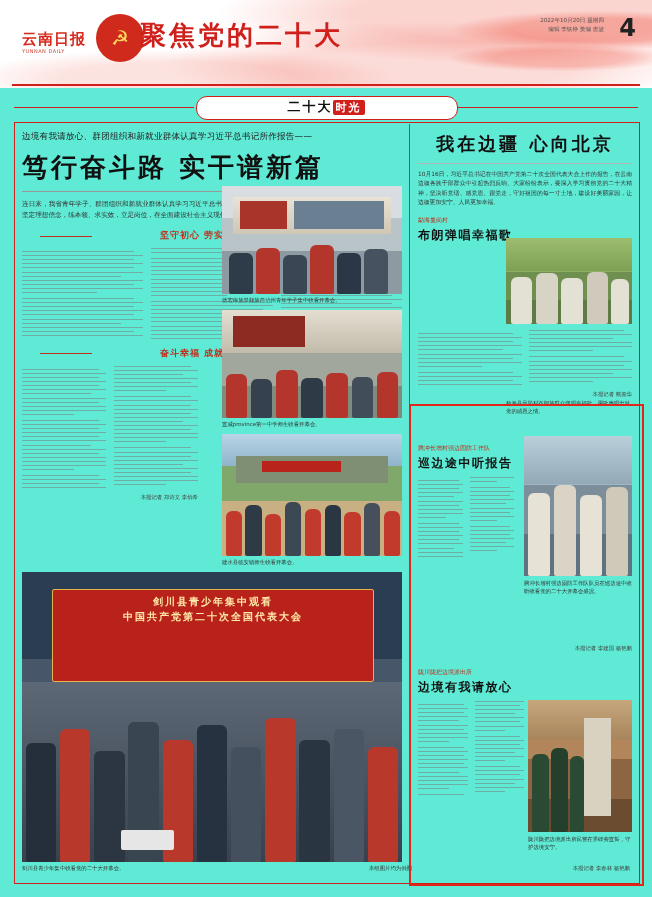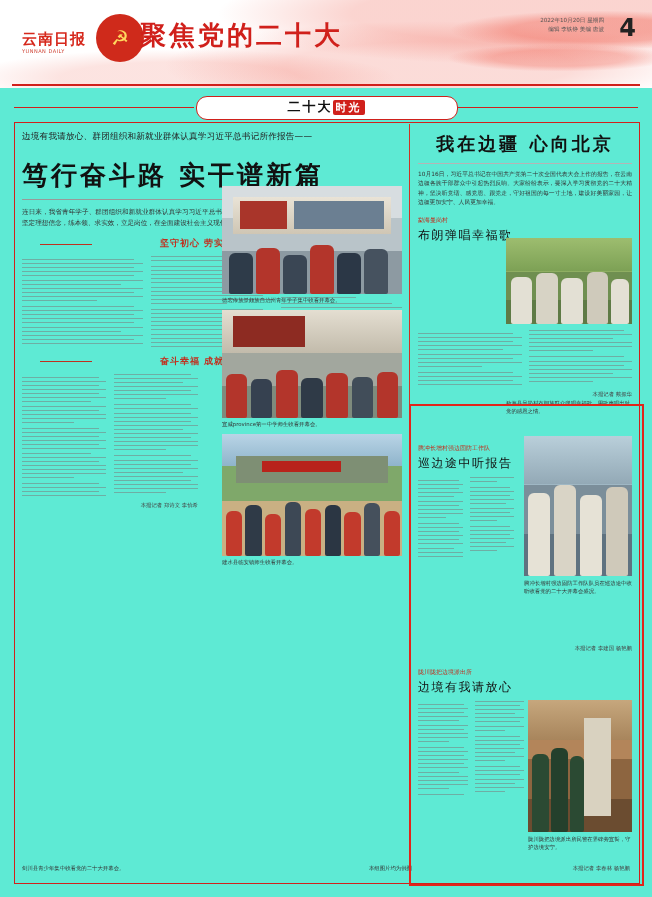--- a/index.html
+++ b/index.html
@@ -43,21 +43,21 @@
   .sect-line-l{position:absolute;left:14px;top:107px;width:180px;height:1px;background:#d0201b;}
   .sect-line-r{position:absolute;left:458px;top:107px;width:180px;height:1px;background:#d0201b;}
 
   
   .frame{position:absolute;left:14px;top:122px;width:624px;height:760px;border:1px solid #d0201b;}
   .vsep{position:absolute;left:409px;top:124px;width:1px;height:756px;background:#cf3324;}
 
   
   .lcol{position:absolute;left:22px;top:130px;width:380px;height:744px;}
   .kicker{font-size:8.6px;color:#222;line-height:13px;letter-spacing:.2px;}
-  .headline{font-size:26px;font-weight:bold;color:#111;letter-spacing:3px;margin-top:16px;line-height:32px;}
+  .headline{font-size:26px;font-weight:bold;color:#111;letter-spacing:3px;margin-top:8px;line-height:32px;}
   .hr-thin{height:1px;background:#999;margin:8px 0 7px 0;}
   .lead{font-size:6.6px;color:#333;line-height:11px;text-align:justify;}
 
   .subhead{text-align:center;font-size:9px;font-weight:bold;color:#c0301f;letter-spacing:1px;margin:8px 0 6px 0;position:relative;}
   .subhead:before,.subhead:after{content:"";position:absolute;top:50%;width:52px;height:1px;background:#c0301f;}
   .subhead:before{left:18px;}
   .subhead:after{right:18px;}
 
   .cols3{column-count:3;column-gap:8px;font-size:5.8px;line-height:9.2px;color:#333;text-align:justify;}
   .cols2{column-count:2;column-gap:8px;font-size:5.8px;line-height:9.2px;color:#333;text-align:justify;}
@@ -89,21 +89,21 @@
   
   .hall-banner{position:absolute;left:8%;top:6%;width:84%;height:30%;background:#b8221a;border:1px solid #e4b44b;border-radius:2px;
      color:#ffe9a8;font-size:10px;font-weight:bold;text-align:center;letter-spacing:2px;padding-top:4px;line-height:15px;}
 
   
   .rcol{position:absolute;left:418px;top:130px;width:214px;height:744px;}
   .rtitle{font-size:18px;font-weight:bold;color:#111;letter-spacing:3px;text-align:center;margin-top:2px;}
   .rline{height:1px;background:#b5b5b5;margin:7px 0 6px 0;}
   .rlead{font-size:5.8px;color:#333;line-height:9.4px;text-align:justify;}
   .rlabel{font-size:6px;color:#c0301f;margin:8px 0 2px 0;}
-  .rsub{font-size:12px;font-weight:normal;color:#111;letter-spacing:1.5px;margin:0 0 5px 0;}
+  .rsub{font-size:12px;font-weight:bold;color:#111;letter-spacing:1.5px;margin:0 0 5px 0;}
   .rbody{column-count:2;column-gap:7px;font-size:5.6px;line-height:9px;color:#333;text-align:justify;}
   .sig{font-size:5.4px;color:#444;text-align:right;margin-top:3px;}
 
   .redbox{position:absolute;left:409px;top:404px;width:231px;height:478px;border:2px solid #e2241a;pointer-events:none;}
 </style>
 </head>
 <body>
 
 <div class="page">
 
@@ -344,20 +344,41 @@
       <div class="fp" style="left:35%;width:9%;height:74%;background:#3d4855;"></div>
       <div class="fp" style="left:46%;width:9%;height:64%;background:#c23a2c;"></div>
       <div class="fp" style="left:57%;width:9%;height:70%;background:#2b3643;"></div>
       <div class="fp" style="left:68%;width:9%;height:60%;background:#c23a2c;"></div>
       <div class="fp" style="left:79%;width:9%;height:72%;background:#45505c;"></div>
       <div class="fp" style="left:90%;width:9%;height:62%;background:#c23a2c;"></div>
     </div>
   </div>
   <div class="cap" style="left:222px;top:558px;width:180px;">建水县临安镇师生收看开幕会。</div>
 
+  <div class="photo ph-hall" style="left:22px;top:572px;width:380px;height:290px;">
+    <div class="hall-banner">
+      <div>剑川县青少年集中观看</div>
+      <div>中国共产党第二十次全国代表大会</div>
+    </div>
+    <div style="position:absolute;left:0;bottom:0;width:100%;height:62%;background:linear-gradient(180deg,#5d6876,#39414d);"></div>
+    <div class="figpeople" style="height:62%;">
+      <div class="fp" style="left:1%;width:8%;height:66%;background:#252f3b;"></div>
+      <div class="fp" style="left:10%;width:8%;height:74%;background:#b8392c;"></div>
+      <div class="fp" style="left:19%;width:8%;height:62%;background:#2c3643;"></div>
+      <div class="fp" style="left:28%;width:8%;height:78%;background:#3a4插;background:#3a4552;"></div>
+      <div class="fp" style="left:37%;width:8%;height:68%;background:#b8392c;"></div>
+      <div class="fp" style="left:46%;width:8%;height:76%;background:#273240;"></div>
+      <div class="fp" style="left:55%;width:8%;height:64%;background:#44505d;"></div>
+      <div class="fp" style="left:64%;width:8%;height:80%;background:#b8392c;"></div>
+      <div class="fp" style="left:73%;width:8%;height:68%;background:#2a3542;"></div>
+      <div class="fp" style="left:82%;width:8%;height:74%;background:#4a5663;"></div>
+      <div class="fp" style="left:91%;width:8%;height:64%;background:#b8392c;"></div>
+    </div>
+    <div style="position:absolute;left:26%;bottom:4%;width:14%;height:7%;background:#e6e6e6;border-radius:2px;"></div>
+  </div>
   <div class="cap" style="left:22px;top:864px;width:220px;">剑川县青少年集中收看党的二十大开幕会。</div>
   <div class="cap" style="left:352px;top:864px;width:60px;text-align:right;">本组图片均为供图</div>
 
   <div class="rcol">
     <div class="rtitle">我在边疆 心向北京</div>
     <div class="rline"></div>
     <div class="rlead">10月16日，习近平总书记在中国共产党第二十次全国代表大会上作的报告，在云南边疆各族干部群众中引起热烈反响。大家纷纷表示，要深入学习贯彻党的二十大精神，坚决听党话、感党恩、跟党走，守好祖国的每一寸土地，建设好美丽家园，让边疆更加安宁、人民更加幸福。</div>
 
     <div class="rlabel">勐海曼岗村</div>
     <div class="rsub">布朗弹唱幸福歌</div>

